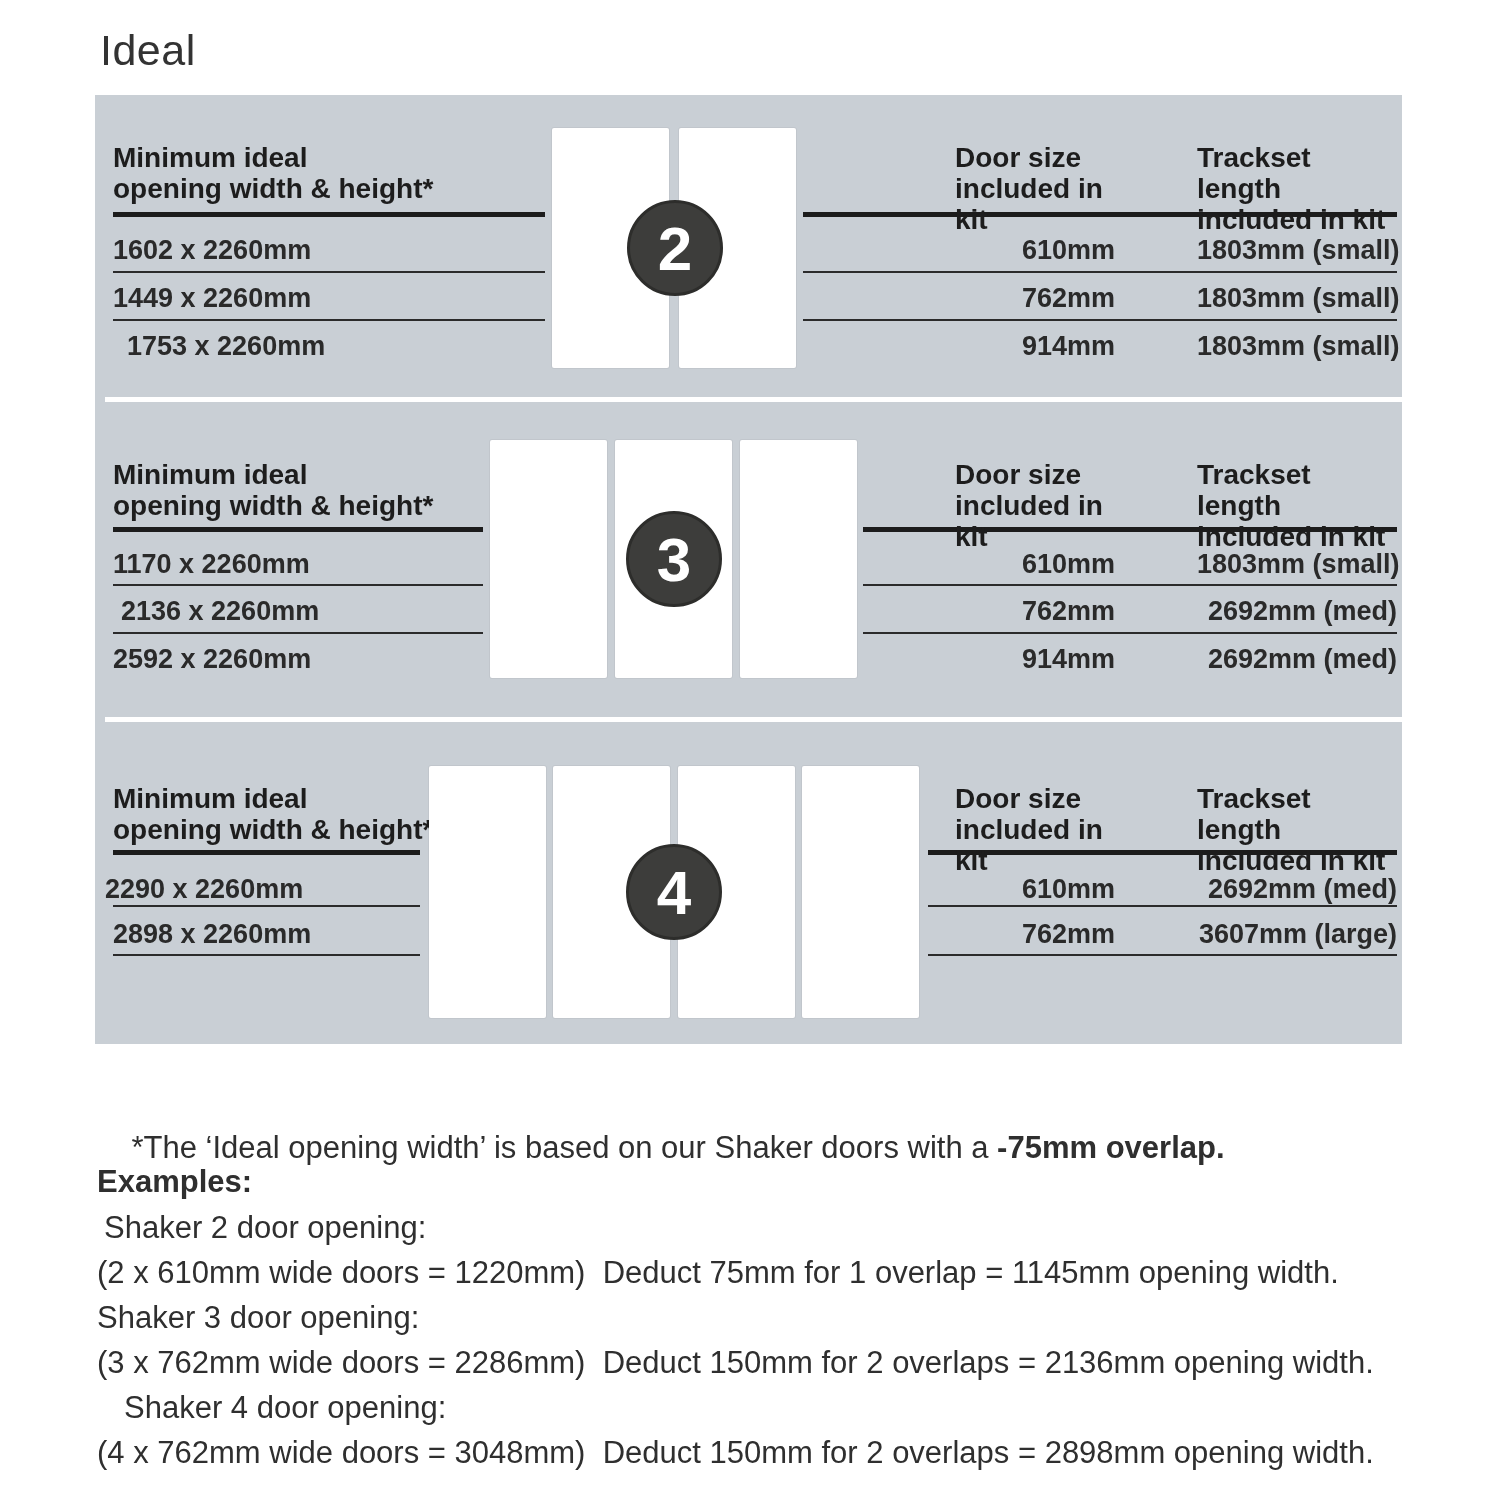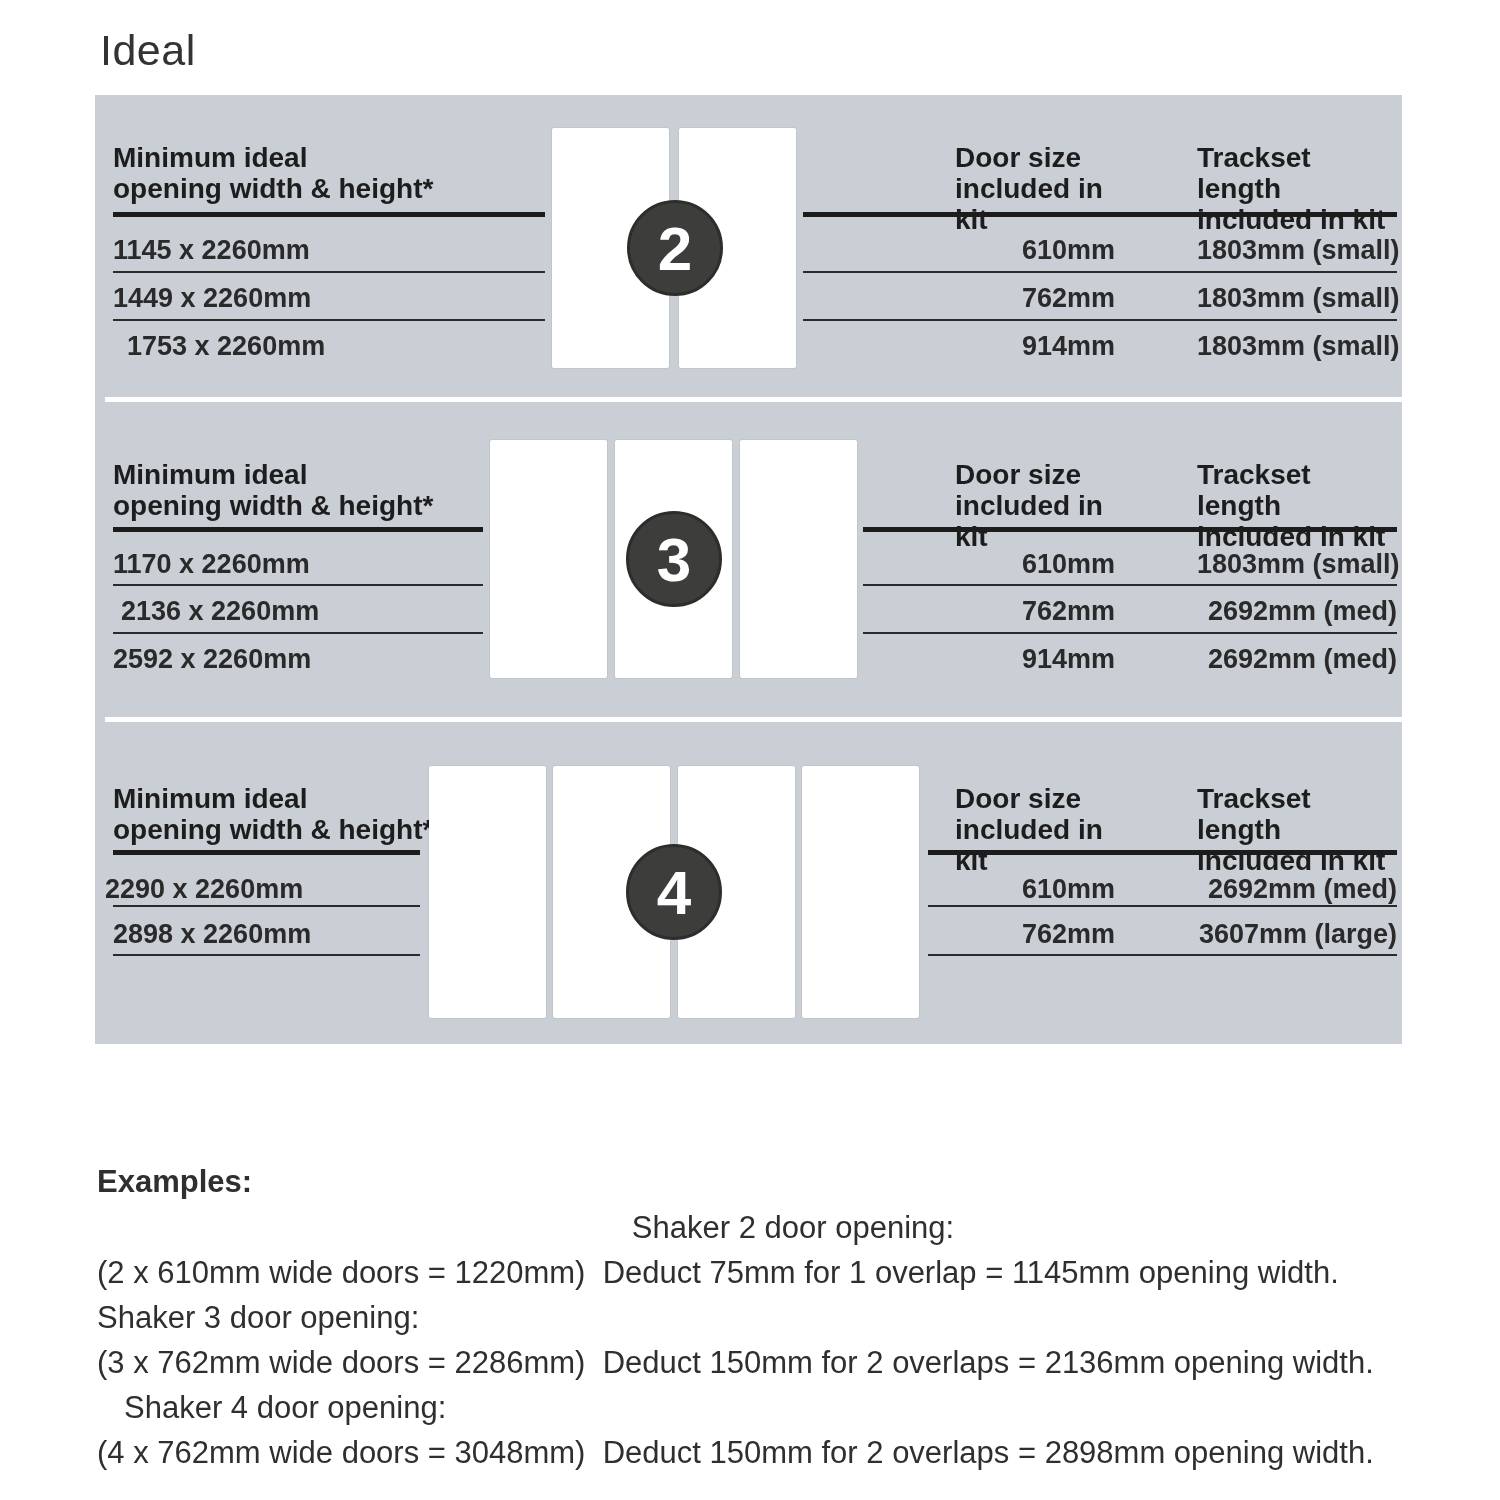--- a/index.html
+++ b/index.html
@@ -44,21 +44,21 @@
   <div class="abs graybg" style="left:95px;top:95px;width:1307px;height:949px;"></div>
   <div class="abs sep" style="left:105px;top:397px;width:1297px;"></div>
   <div class="abs sep" style="left:105px;top:717px;width:1297px;"></div>
 
   <section>
     <div class="abs hdr" style="left:113px;top:142px;width:460px;">
       <div>Minimum ideal</div>
       <div>opening width &amp; height*</div>
     </div>
     <div class="abs rule-thick" style="left:113px;top:212px;width:432px;"></div>
-    <div class="abs val" style="left:113px;top:234px;width:432px;">1145 x 2260mm</div>
+    <div class="abs val" style="left:113px;top:234px;width:432px;">1602 x 2260mm</div>
     <div class="abs rule-thin" style="left:113px;top:271px;width:432px;"></div>
     <div class="abs val" style="left:113px;top:282px;width:432px;">1449 x 2260mm</div>
     <div class="abs rule-thin" style="left:113px;top:319px;width:432px;"></div>
     <div class="abs val" style="left:127px;top:330px;width:432px;">1753 x 2260mm</div>
 
     <div class="abs door" style="left:552px;top:128px;width:117px;height:240px;"></div>
     <div class="abs door" style="left:679px;top:128px;width:117px;height:240px;"></div>
     <div class="abs badge" style="left:627px;top:200px;width:96px;height:96px;font-size:62px;">2</div>
 
     <div class="abs rule-thick" style="left:803px;top:212px;width:594px;"></div>
@@ -143,23 +143,26 @@
       <div>included in kit</div>
     </div>
     <div class="abs val ralign" style="left:955px;top:873px;width:160px;">610mm</div>
     <div class="abs val ralign" style="left:1197px;top:873px;width:200px;">2692mm (med)</div>
     <div class="abs rule-thin" style="left:928px;top:905px;width:469px;"></div>
     <div class="abs val ralign" style="left:955px;top:918px;width:160px;">762mm</div>
     <div class="abs val ralign" style="left:1197px;top:918px;width:200px;">3607mm (large)</div>
     <div class="abs rule-thin" style="left:928px;top:954px;width:469px;"></div>
   </section>
 
+  <div class="abs body-text" style="left:97px;top:1088px;width:1330px;">
+    <span>*The ‘Ideal opening width’ is based on our Shaker doors with a </span><span class="bold">-75mm overlap.</span>
+  </div>
 
   <div class="abs body-text bold" style="left:97px;top:1162px;">Examples:</div>
 
-  <div class="abs body-text" style="left:113px;top:1208px;width:1360px;text-align:center;">Shaker 2 door opening:</div>
+  <div class="abs body-text" style="left:104px;top:1208px;width:1360px;">Shaker 2 door opening:</div>
   <div class="abs body-text" style="left:97px;top:1253px;width:1360px;">(2 x 610mm wide doors = 1220mm)  Deduct 75mm for 1 overlap = 1145mm opening width.</div>
   <div class="abs body-text" style="left:97px;top:1298px;width:1360px;">Shaker 3 door opening:</div>
   <div class="abs body-text" style="left:97px;top:1343px;width:1360px;">(3 x 762mm wide doors = 2286mm)  Deduct 150mm for 2 overlaps = 2136mm opening width.</div>
   <div class="abs body-text" style="left:97px;top:1388px;width:1360px;margin-left:27px;">Shaker 4 door opening:</div>
   <div class="abs body-text" style="left:97px;top:1433px;width:1360px;">(4 x 762mm wide doors = 3048mm)  Deduct 150mm for 2 overlaps = 2898mm opening width.</div>
 
 </div>
 
 </body></html>

